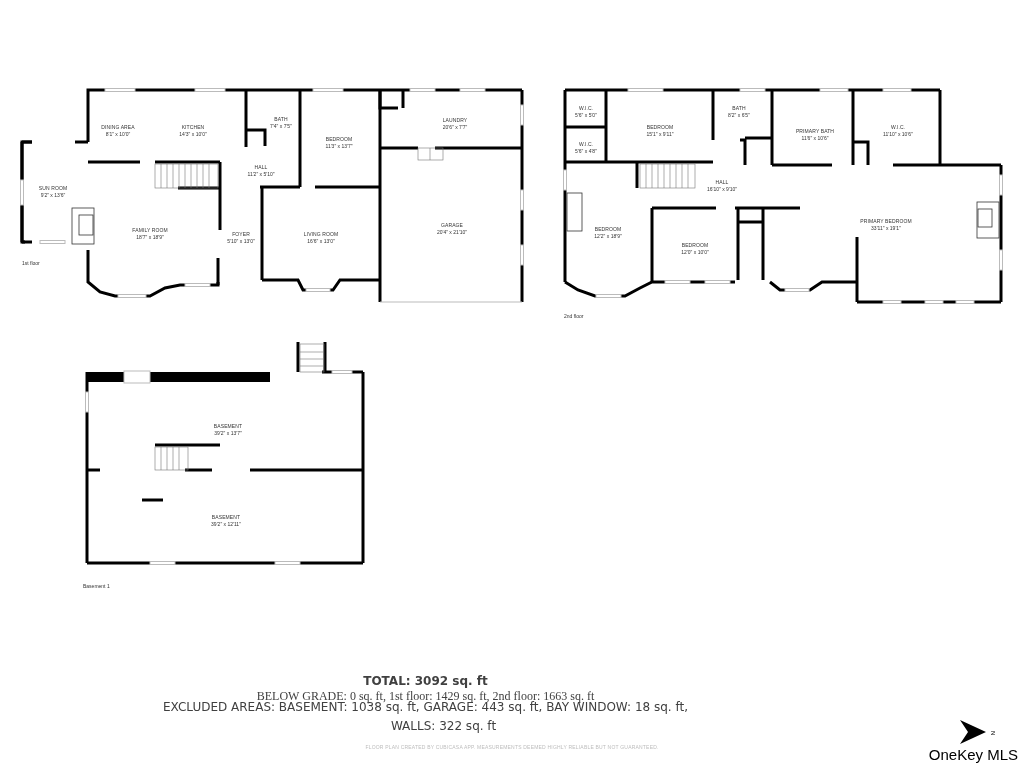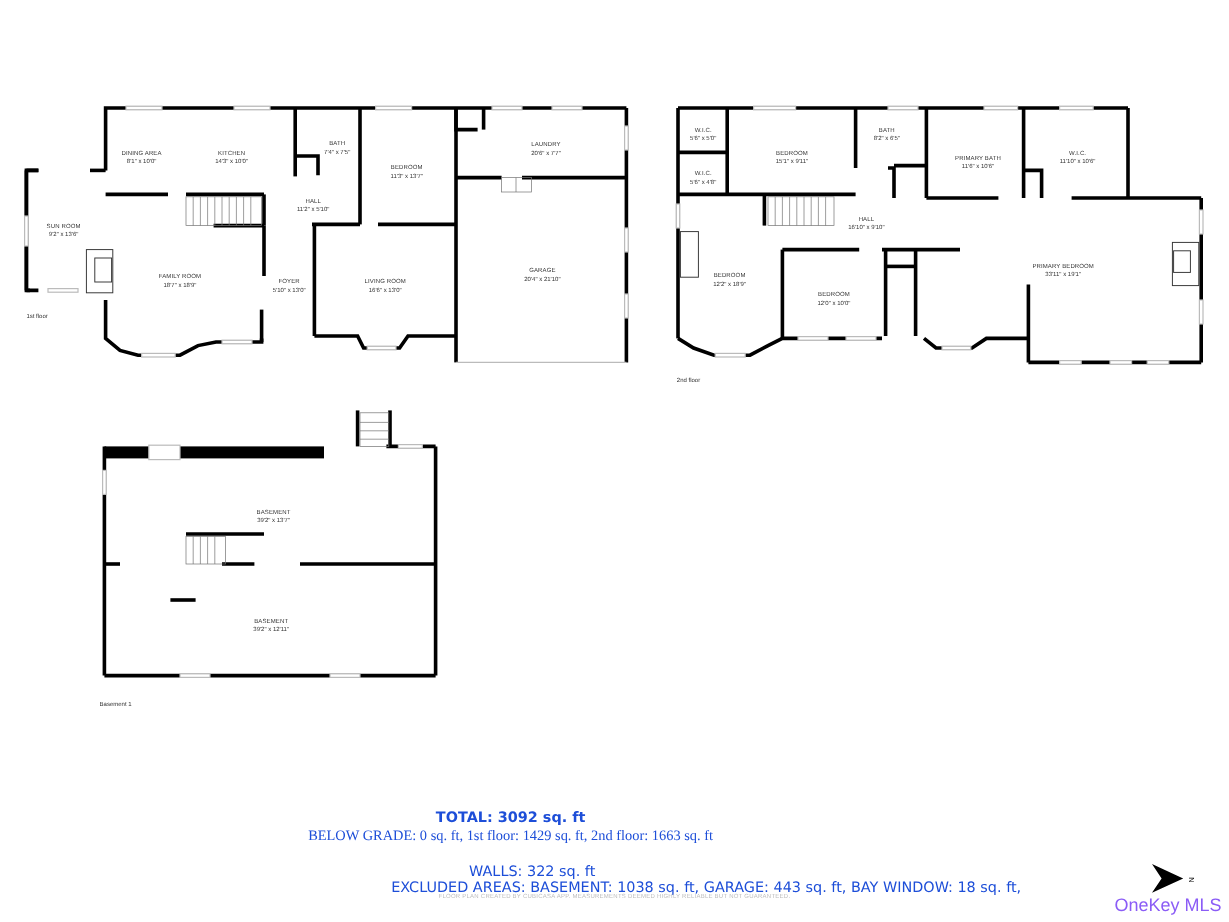--- a/index.html
+++ b/index.html
@@ -1,23 +1,23 @@
 <!DOCTYPE html>
 <html><head>
 <meta charset="utf-8">
 <style>
   html, body { margin:0; padding:0; background:#ffffff; }
   body { width:1024px; height:768px; position:relative; overflow:hidden; font-family:"Liberation Sans", sans-serif; }
   svg.plan { position:absolute; left:0; top:0; }
   .room-name { font-family:"Liberation Sans", sans-serif; font-size:5px; fill:#333; text-anchor:middle; letter-spacing:0.1px; }
   .room-dim  { font-family:"Liberation Sans", sans-serif; font-size:5px; fill:#333; text-anchor:middle; }
   .floor-label { font-family:"Liberation Sans", sans-serif; font-size:5px; fill:#333; }
-  .summary-line { position:absolute; left:0; width:851px; text-align:center; font-family:"DejaVu Sans", sans-serif; color:#1d4ed8; font-size:12px; }
+  .summary-line { position:absolute; left:0; width:851px; text-align:center; font-family:"DejaVu Sans", sans-serif; color:#404040; font-size:12px; }
   .disclaimer { position:absolute; left:0; width:1024px; top:744px; text-align:center; font-size:5px; color:#bdbdbd; font-family:"Liberation Sans", sans-serif; letter-spacing:0.2px; }
-  .watermark { position:absolute; right:6px; top:746px; font-size:15px; color:#8b5cf6; font-family:"Liberation Sans", sans-serif; }
+  .watermark { position:absolute; right:6px; top:746px; font-size:15px; color:#000000; font-family:"Liberation Sans", sans-serif; }
   .compass { position:absolute; left:958px; top:718px; }
 </style>
 </head>
 <body>
 
 <svg class="plan" width="1024" height="768" viewBox="0 0 1024 768">
   <g fill="none" stroke="#000" stroke-width="3">
 
     <polyline points="32,142 22,142 22,242 32,242"></polyline>
     <path d="M22,142 L22,242"></path>
@@ -239,21 +239,21 @@
     <text class="room-name" x="228" y="428">BASEMENT</text>
     <text class="room-dim" x="228" y="435">39'2" x 13'7"</text>
     <text class="room-name" x="226" y="519">BASEMENT</text>
     <text class="room-dim" x="226" y="526">39'2" x 12'11"</text>
     <text class="floor-label" x="83" y="588">Basement 1</text>
   </g>
 </svg>
 
 <div class="summary-line" style="top:674px;font-weight:bold;">TOTAL: 3092 sq. ft</div>
 <div class="summary-line" style="top:689px;font-family:Liberation Serif, serif;">BELOW GRADE: 0 sq. ft, 1st floor: 1429 sq. ft, 2nd floor: 1663 sq. ft</div>
-<div class="summary-line" style="top:732px;text-align:right;">EXCLUDED AREAS: BASEMENT: 1038 sq. ft, GARAGE: 443 sq. ft, BAY WINDOW: 18 sq. ft,</div>
+<div class="summary-line" style="top:700px;">EXCLUDED AREAS: BASEMENT: 1038 sq. ft, GARAGE: 443 sq. ft, BAY WINDOW: 18 sq. ft,</div>
 <div class="summary-line" style="top:719px;padding-left:18px;">WALLS: 322 sq. ft</div>
 <div class="disclaimer">FLOOR PLAN CREATED BY CUBICASA APP. MEASUREMENTS DEEMED HIGHLY RELIABLE BUT NOT GUARANTEED.</div>
 
 <div class="compass">
   <svg width="50" height="30" viewBox="0 0 50 30">
     <polygon points="2,2 28,14 2,26 10,14" fill="#000"></polygon>
     <text x="33" y="17" font-size="6" font-family="Liberation Sans, sans-serif" transform="rotate(90 35 15)">N</text>
   </svg>
 </div>
 

